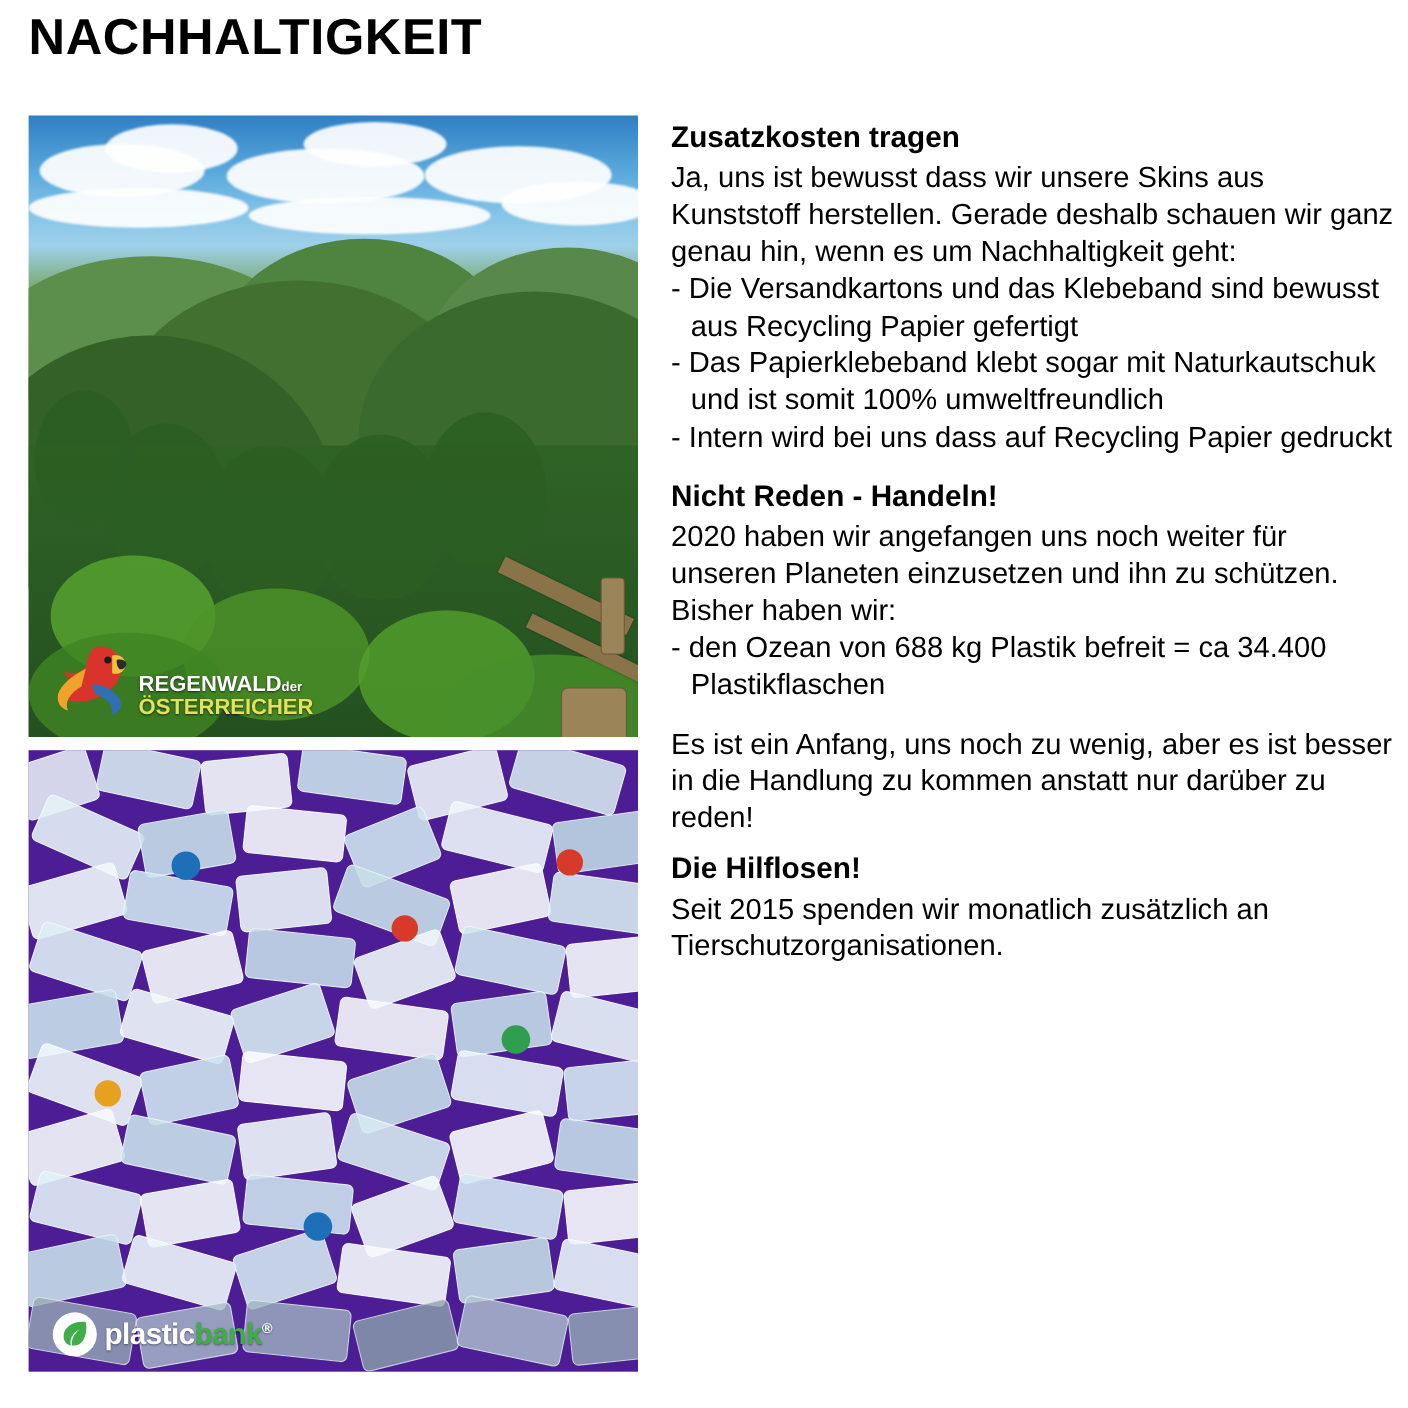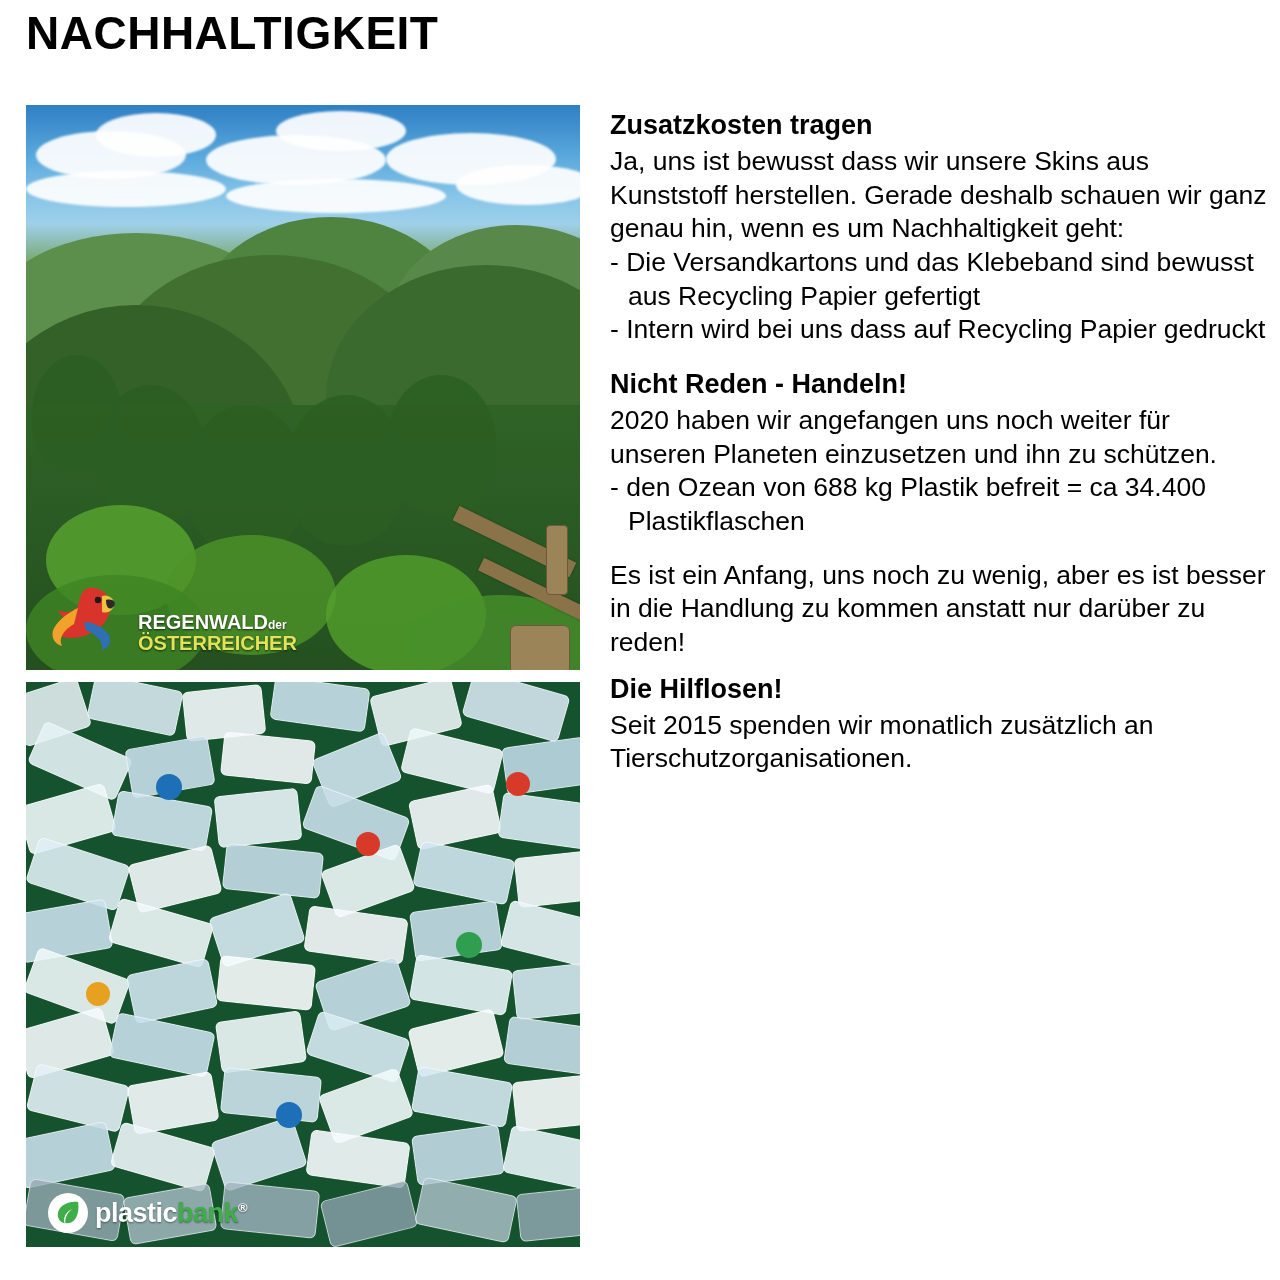--- a/index.html
+++ b/index.html
@@ -80,41 +80,41 @@
     position: absolute;
     background: #9a8458;
     border: 1px solid #6d5a38;
   }
   .rf-logo {
     position: absolute;
     left: 22px;
     bottom: 16px;
     display: flex;
     align-items: flex-end;
-    gap: 16px;
+    gap: 4px;
   }
   .parrot {
     position: relative;
     width: 74px;
     height: 76px;
   }
   .rf-logo-text {
     color: #ffffff;
     font-weight: bold;
     font-size: 20px;
     line-height: 1.05;
     text-shadow: 0 1px 2px rgba(0,0,0,.65);
   }
   .rf-logo-text .small { font-size: 12px; font-weight: bold; }
 
   
   .bottles {
     height: 565px;
     margin-top: 12px;
-    background: #14532d;
+    background: #4c1d95;
     position: relative;
   }
   .bottle {
     position: absolute;
     border-radius: 6px;
     border: 1px solid rgba(255,255,255,.55);
   }
   .pb-logo {
     position: absolute;
     left: 22px;
@@ -324,29 +324,31 @@
     </div>
   </div>
 
   <div class="text-col">
 
     <div>
       <div class="sec-head">Zusatzkosten tragen</div>
       <p class="para">Ja, uns ist bewusst dass wir unsere Skins aus Kunststoff herstellen. Gerade deshalb schauen wir ganz genau hin, wenn es um Nachhaltigkeit geht:</p>
       <ul class="bullets">
         <li>- Die Versandkartons und das Klebeband sind bewusst aus Recycling Papier gefertigt</li>
+        <li>- Das Papierklebeband klebt sogar mit Naturkautschuk und ist somit 100% umweltfreundlich</li>
         <li>- Intern wird bei uns dass auf Recycling Papier gedruckt</li>
       </ul>
     </div>
 
     <div class="gap-md"></div>
 
     <div>
       <div class="sec-head">Nicht Reden - Handeln!</div>
       <p class="para">2020 haben wir angefangen uns noch weiter für unseren Planeten einzusetzen und ihn zu schützen.</p>
+      <p class="para">Bisher haben wir:</p>
       <ul class="bullets">
         <li>- den Ozean von 688 kg Plastik befreit = ca 34.400 Plastikflaschen</li>
       </ul>
       <div class="gap-md"></div>
       <p class="para">Es ist ein Anfang, uns noch zu wenig, aber es ist besser in die Handlung zu kommen anstatt nur darüber zu reden!</p>
     </div>
 
     <div class="gap-sm"></div>
 
     <div>

